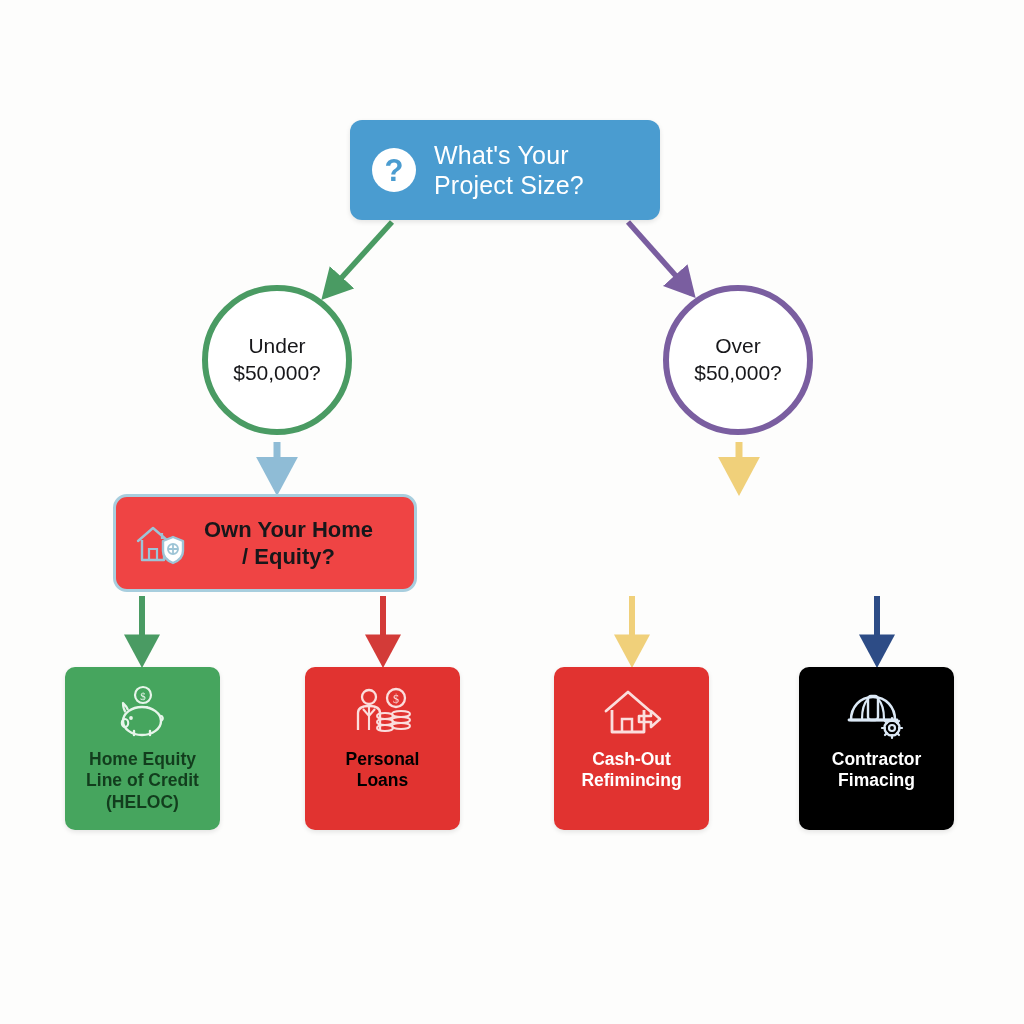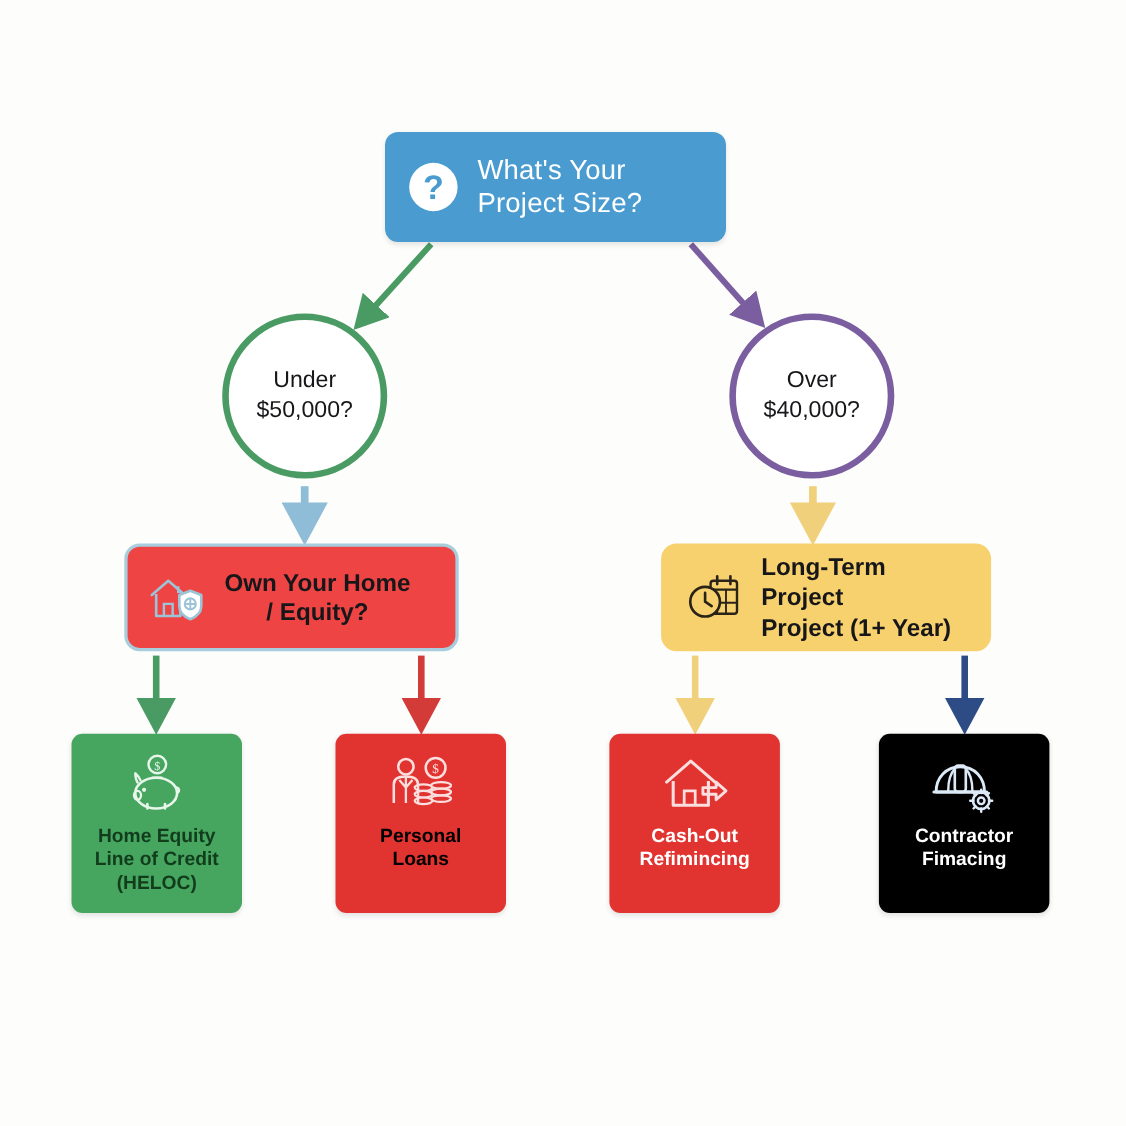--- a/index.html
+++ b/index.html
@@ -185,49 +185,37 @@
 Project Size?</div>
   </div>
 
   <div class="circle" id="circle-left">
     <div class="c-label">Under
 $50,000?</div>
   </div>
 
   <div class="circle" id="circle-right">
     <div class="c-label">Over
-$40,000?</div>
+$50,000?</div>
   </div>
 
   <div class="mid-box" id="mid-left">
     <svg class="mid-icon" viewBox="0 0 54 50">
       <path d="M4,23 L19,10 L34,23" fill="none" stroke="#9dc4d6" stroke-width="2.4" stroke-linejoin="round" stroke-linecap="round"></path>
       <path d="M8,22 L8,42 L30,42 L30,22" fill="none" stroke="#9dc4d6" stroke-width="2.4" stroke-linejoin="round"></path>
       <path d="M15,42 L15,31 L23,31 L23,42" fill="none" stroke="#9dc4d6" stroke-width="2.2"></path>
       <path d="M28,15 L28,20 L31,20" fill="none" stroke="#9dc4d6" stroke-width="2.2"></path>
       <path d="M39,19 L49,23 L49,33 C49,39 44,43 39,45 C34,43 29,39 29,33 L29,23 z" fill="#ffffff" stroke="#9dc4d6" stroke-width="2.4" stroke-linejoin="round"></path>
       <circle cx="39" cy="31" r="5" fill="none" stroke="#9dc4d6" stroke-width="1.9"></circle>
       <path d="M39,26 L39,36 M34,31 L44,31" stroke="#9dc4d6" stroke-width="1.8"></path>
     </svg>
     <div class="mid-label">Own Your Home
 / Equity?</div>
   </div>
 
-  <div class="mid-box" id="mid-right">
-    <svg class="mid-icon" viewBox="0 0 54 50">
-      <rect x="24" y="10" width="24" height="30" rx="2.5" fill="#f8d16f" stroke="#2a2418" stroke-width="2.2"></rect>
-      <path d="M24,18 L48,18" stroke="#2a2418" stroke-width="2.2"></path>
-      <path d="M30,6 L30,13 M42,6 L42,13" stroke="#2a2418" stroke-width="2.4" stroke-linecap="round"></path>
-      <path d="M30,24 L30,40 M38,18 L38,40 M24,30 L48,30" stroke="#2a2418" stroke-width="1.7"></path>
-      <circle cx="19" cy="29" r="13.5" fill="#f8d16f" stroke="#2a2418" stroke-width="2.4"></circle>
-      <path d="M19,21 L19,29 L25,33" fill="none" stroke="#2a2418" stroke-width="2.4" stroke-linecap="round" stroke-linejoin="round"></path>
-    </svg>
-    <div class="mid-label">Long-Term Project
-Project (1+ Year)</div>
-  </div>
 
   <div class="leaf" id="leaf-heloc">
     <svg class="leaf-icon" viewBox="0 0 62 58">
       <circle cx="31" cy="10" r="8" fill="none" stroke="#e7f5ea" stroke-width="2.2"></circle>
       <text x="31" y="14.6" font-size="11" font-family="'Liberation Serif', serif" fill="#e7f5ea" text-anchor="middle">$</text>
       <ellipse cx="30" cy="36" rx="19" ry="14" fill="none" stroke="#e7f5ea" stroke-width="2.4"></ellipse>
       <path d="M16,25 C14,20 12,19 11,18 C11,22 12,25 13.5,27" fill="none" stroke="#e7f5ea" stroke-width="2.2" stroke-linejoin="round"></path>
       <circle cx="19" cy="33" r="1.9" fill="#e7f5ea"></circle>
       <ellipse cx="13" cy="38" rx="3.2" ry="4" fill="none" stroke="#e7f5ea" stroke-width="2.1"></ellipse>
       <path d="M22,50 L22,46 M38,50 L38,46" stroke="#e7f5ea" stroke-width="2.4" stroke-linecap="round"></path>

